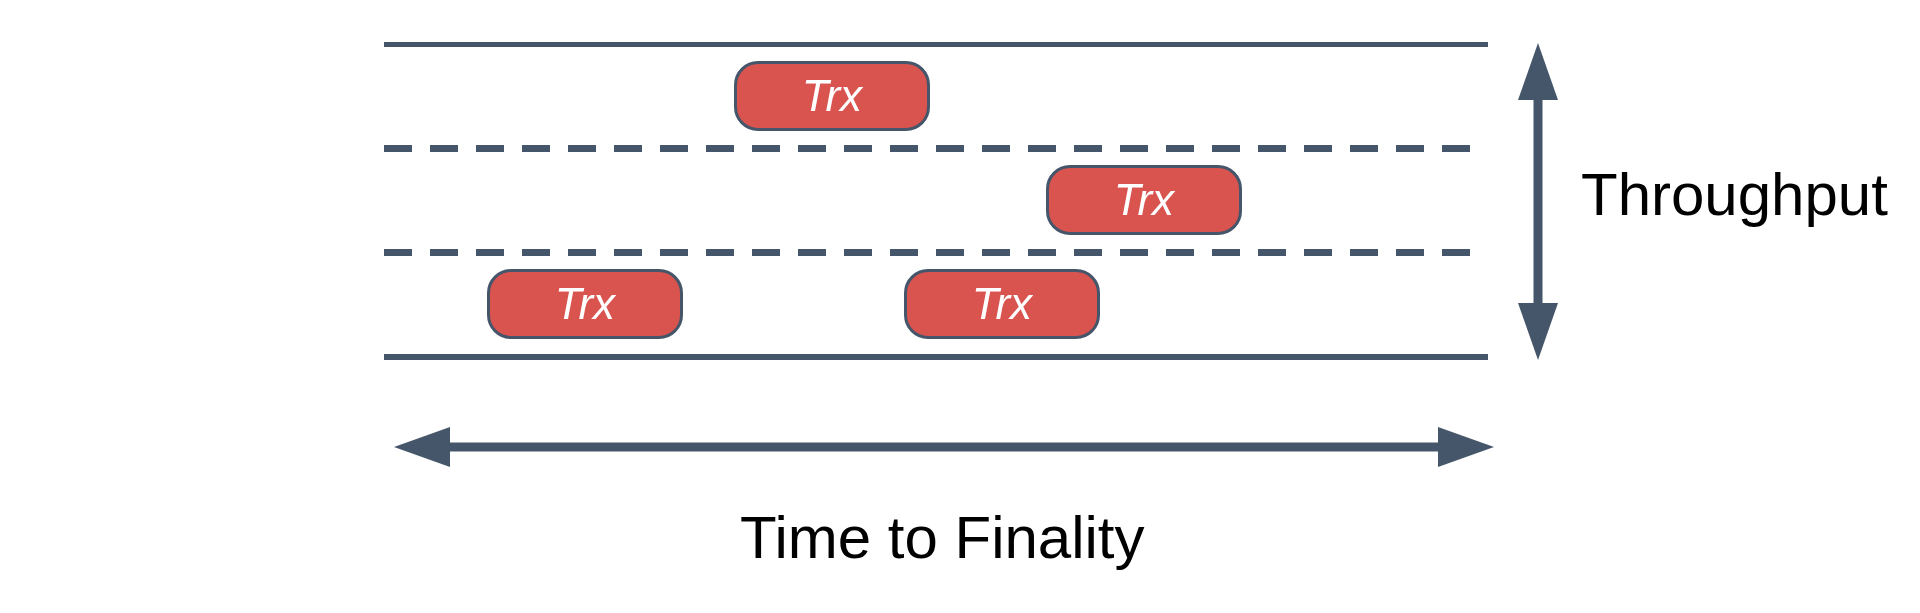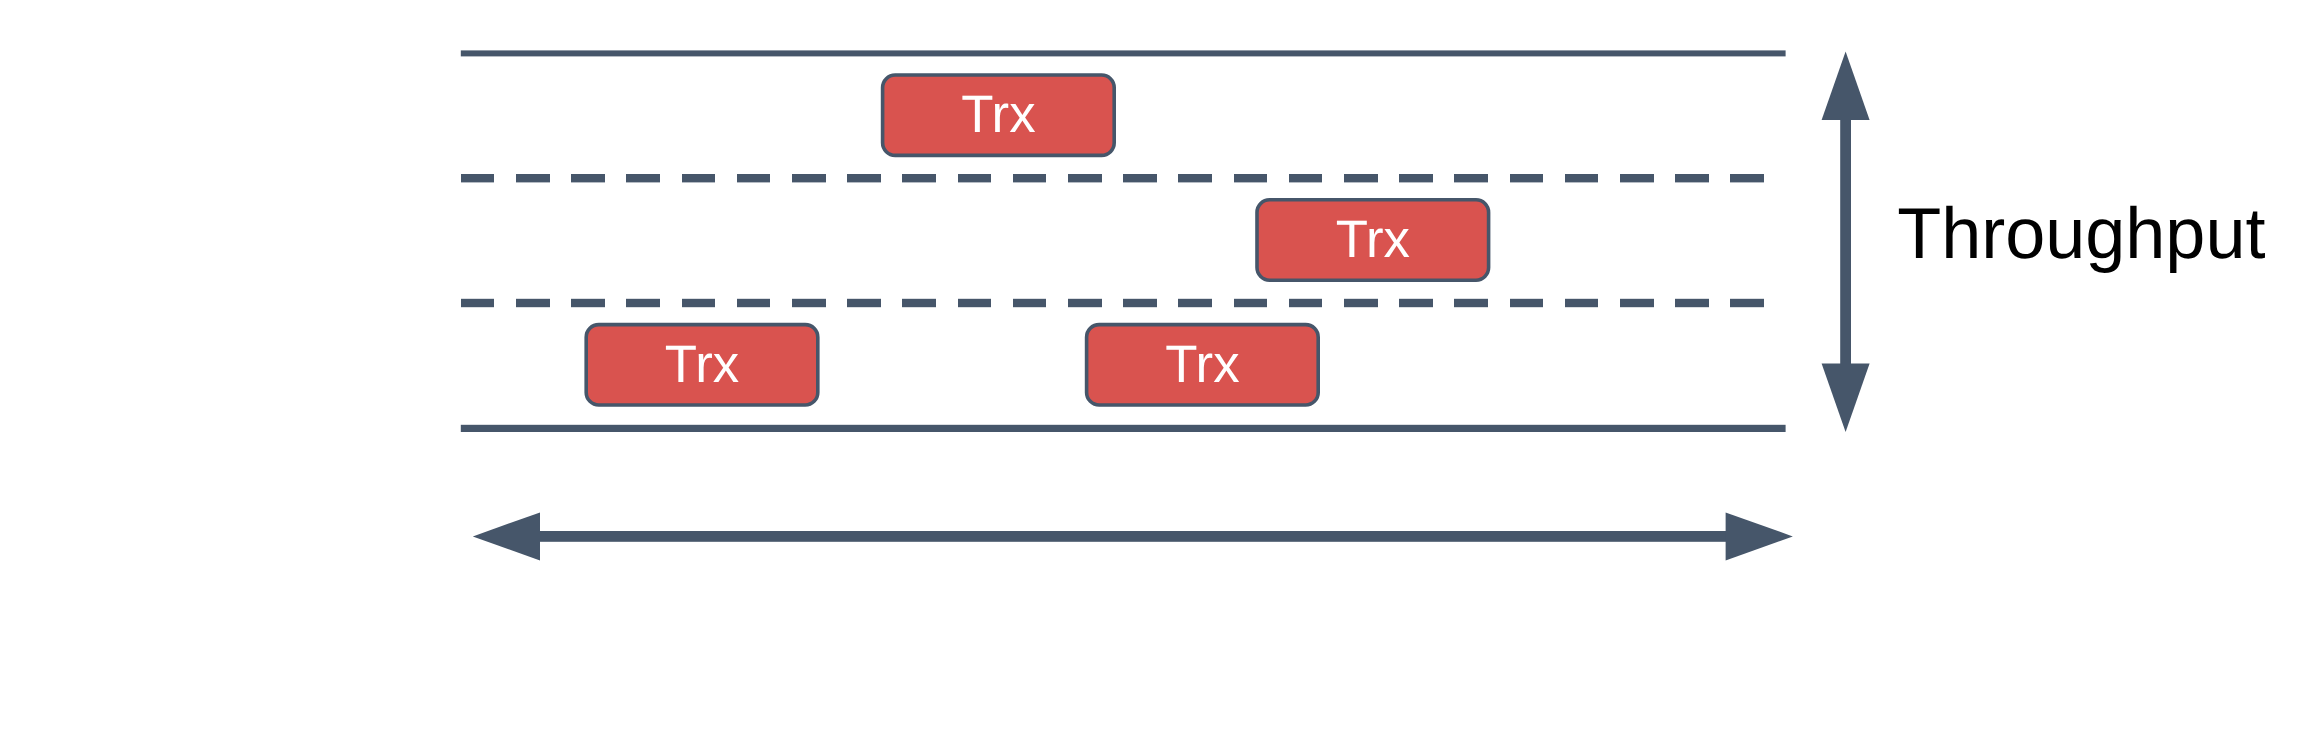--- a/index.html
+++ b/index.html
@@ -27,25 +27,25 @@
       var(--line-color) 0 28px, transparent 28px 46px);
   }
   .lane-line.d1{top:145px;}
   .lane-line.d2{top:249px;}
 
   .trx{
     position:absolute;
     width:196px;height:70px;
     background:var(--box-fill);
     border:3px solid var(--box-border);
-    border-radius:12px;
+    border-radius:24px;
     box-sizing:border-box;
     display:flex;align-items:center;justify-content:center;
     color:var(--box-text);
-    font-size:44px;line-height:1;
+    font-size:44px;line-height:1;font-style:italic;
   }
   .trx.box-a{left:734px;top:61px;}
   .trx.box-b{left:1046px;top:165px;}
   .trx.box-c{left:487px;top:269px;}
   .trx.box-d{left:904px;top:269px;}
 
   .overlay{position:absolute;left:0;top:0;width:1920px;height:613px;}
   .overlay .arrow{fill:var(--line-color);stroke:none;}
 
   .label{
@@ -87,14 +87,15 @@
       <polygon points="1538,360 1518,303 1558,303"></polygon>
     </g>
     <g class="arrow">
       <rect x="446" y="442.5" width="996" height="9"></rect>
       <polygon points="394,447 450,427 450,467"></polygon>
       <polygon points="1494,447 1438,427 1438,467"></polygon>
     </g>
   </svg>
 
   <div class="label throughput">Throughput</div>
+  <div class="label ttf">Time to Finality</div>
 
 </div>
 
 </body></html>

